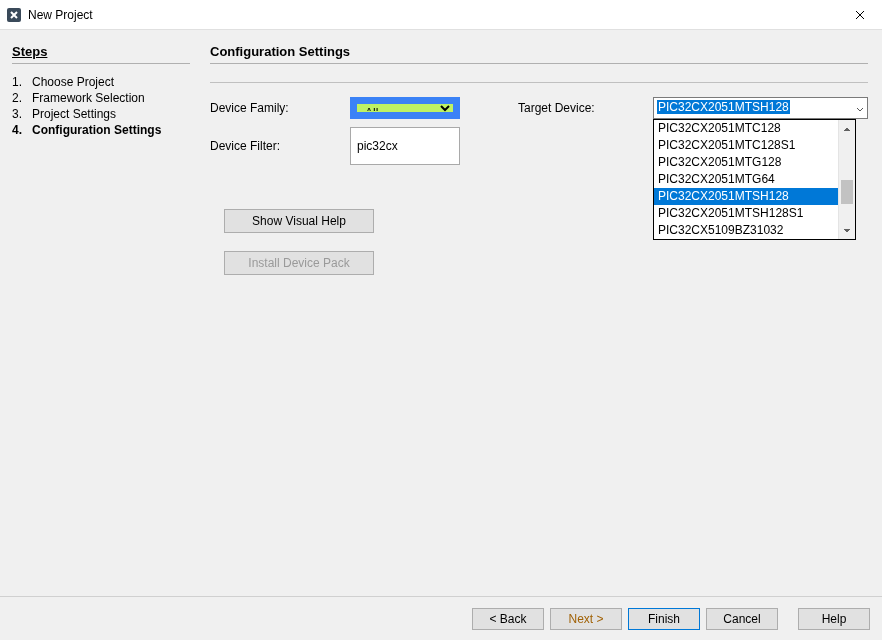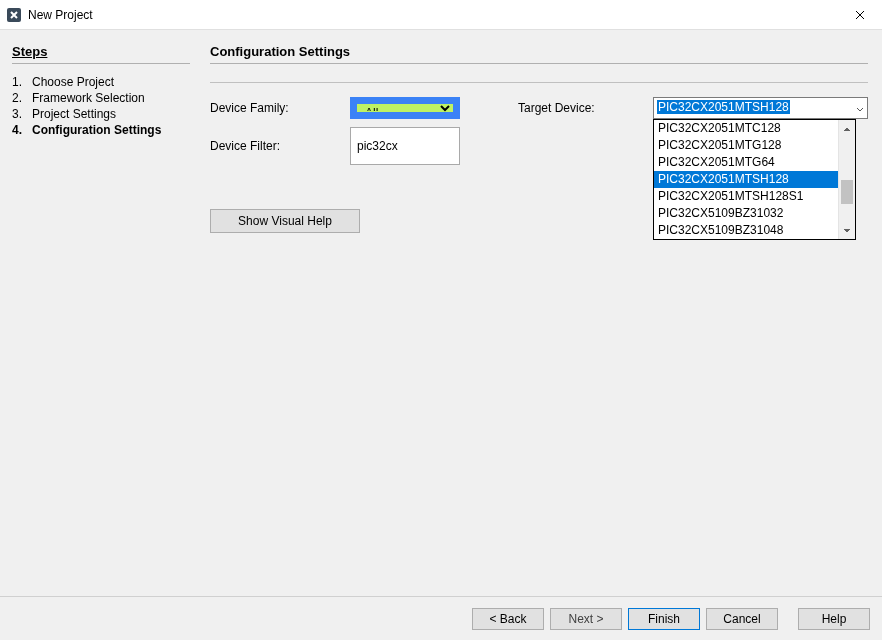--- a/index.html
+++ b/index.html
@@ -239,20 +239,21 @@
     }
     .wide-button {
       width: 150px;
       height: 24px;
       border: 1px solid #adadad;
       background: #e1e1e1;
       font-size: 12px;
       cursor: pointer;
       margin-bottom: 18px;
       display: block;
+      margin-left: 14px;
     }
     .wide-button:disabled {
       color: #9a9a9a;
       cursor: default;
     }
     .decoration {
       position: absolute;
       bottom: 0;
       left: 0;
       width: 260px;
@@ -273,21 +274,21 @@
     .footer-btn {
       min-width: 72px;
       height: 22px;
       border: 1px solid #adadad;
       background: #e1e1e1;
       font-size: 12px;
       cursor: pointer;
       padding: 0 10px;
     }
     .footer-btn:disabled {
-      color: #404040;
+      color: #a16207;
       cursor: default;
     }
     .footer-btn.primary {
       border: 1px solid #0078d7;
     }
     .footer-gap {
       width: 8px;
     }
   </style>
 </head>
@@ -358,26 +359,26 @@
           <input class="target-input" type="text" value="PIC32CX2051MTSH128" style="">
           <span class="target-value-highlight">PIC32CX2051MTSH128</span>
           <span class="target-chevron">
             <svg width="8" height="6" viewBox="0 0 8 6">
                 <path d="M1 1 L4 4 L7 1" stroke="#555" stroke-width="1" fill="none"></path>
               </svg>
           </span>
           <div class="dropdown-list">
             <div class="dropdown-items">
                 <div class="dropdown-item">PIC32CX2051MTC128</div>
+                <div class="dropdown-item">PIC32CX2051MTC128S1</div>
                 <div class="dropdown-item">PIC32CX2051MTG128</div>
                 <div class="dropdown-item">PIC32CX2051MTG64</div>
                 <div class="dropdown-item selected">PIC32CX2051MTSH128</div>
                 <div class="dropdown-item">PIC32CX2051MTSH128S1</div>
                 <div class="dropdown-item">PIC32CX5109BZ31032</div>
-                <div class="dropdown-item">PIC32CX5109BZ31048</div>
               </div>
             <div class="dropdown-scrollbar">
               <div class="scroll-up">
                 <svg width="8" height="6" viewBox="0 0 8 6">
                     <path d="M1 5 L4 2 L7 5" stroke="#606060" stroke-width="1" fill="#606060"></path>
                   </svg>
               </div>
               <div class="scroll-thumb"></div>
               <div class="scroll-down" style="position:absolute;bottom:0;left:0;right:0">
                 <svg width="8" height="6" viewBox="0 0 8 6">
@@ -389,20 +390,21 @@
         </div>
       </div>
 
       <div class="device-row">
         <label class="form-label-short">Device Filter:</label>
         <input class="filter-input" type="text" value="pic32cx" style="">
       </div>
 
       <div class="action-buttons">
         <button class="wide-button">Show Visual Help</button>
+        <button class="wide-button" disabled="">Install Device Pack</button>
       </div>
     </div>
   </div>
 
   <div class="footer">
     <button class="footer-btn">&lt; Back</button>
     <button class="footer-btn" disabled="">Next &gt;</button>
     <button class="footer-btn primary">Finish</button>
     <button class="footer-btn">Cancel</button>
     <span class="footer-gap"></span>

